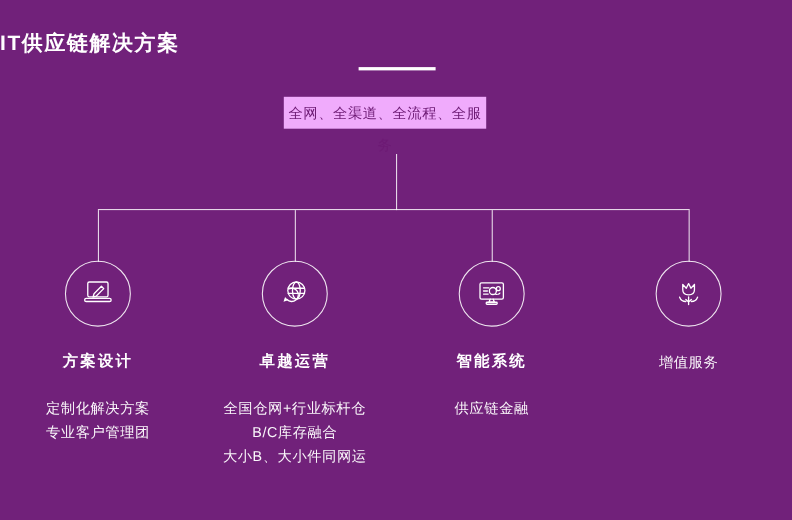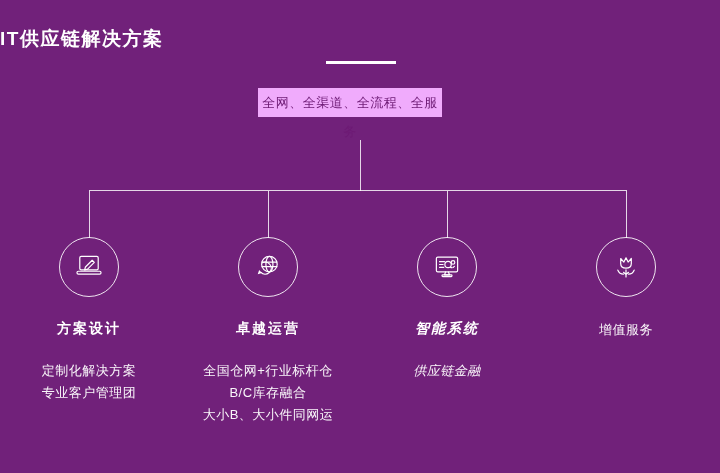--- a/index.html
+++ b/index.html
@@ -26,21 +26,21 @@
     text-align:center;font-size:13px;letter-spacing:0.5px;
   }
   .line{position:absolute;background:rgba(255,255,255,0.82);}
   .vline-root{left:360px;top:140px;width:1px;height:51px;}
   .hline{left:89px;top:190px;width:538px;height:1px;}
   .drop{top:191px;width:1px;height:47px;}
   .drop-0{left:89px;}  .drop-1{left:268px;}
   .drop-2{left:447px;} .drop-3{left:626px;}
   .column{position:absolute;top:237px;width:170px;text-align:center;}
   .col-0{left:4px;}   .col-1{left:183px;}
-  .col-2{left:362px;font-style:italic;} .col-3{left:541px;}
+  .col-2{left:362px;} .col-3{left:541px;}
   .circle{
     width:60px;height:60px;margin:0 auto;
     border:1.5px solid rgba(255,255,255,0.88);
     border-radius:50%;
     box-sizing:border-box;
     display:flex;align-items:center;justify-content:center;
   }
   .circle svg{display:block;}
   .ic{stroke:#ffffff;fill:none;stroke-width:1.7;stroke-linecap:round;stroke-linejoin:round;}
   .ic .fillw{fill:#ffffff;stroke:none;}

